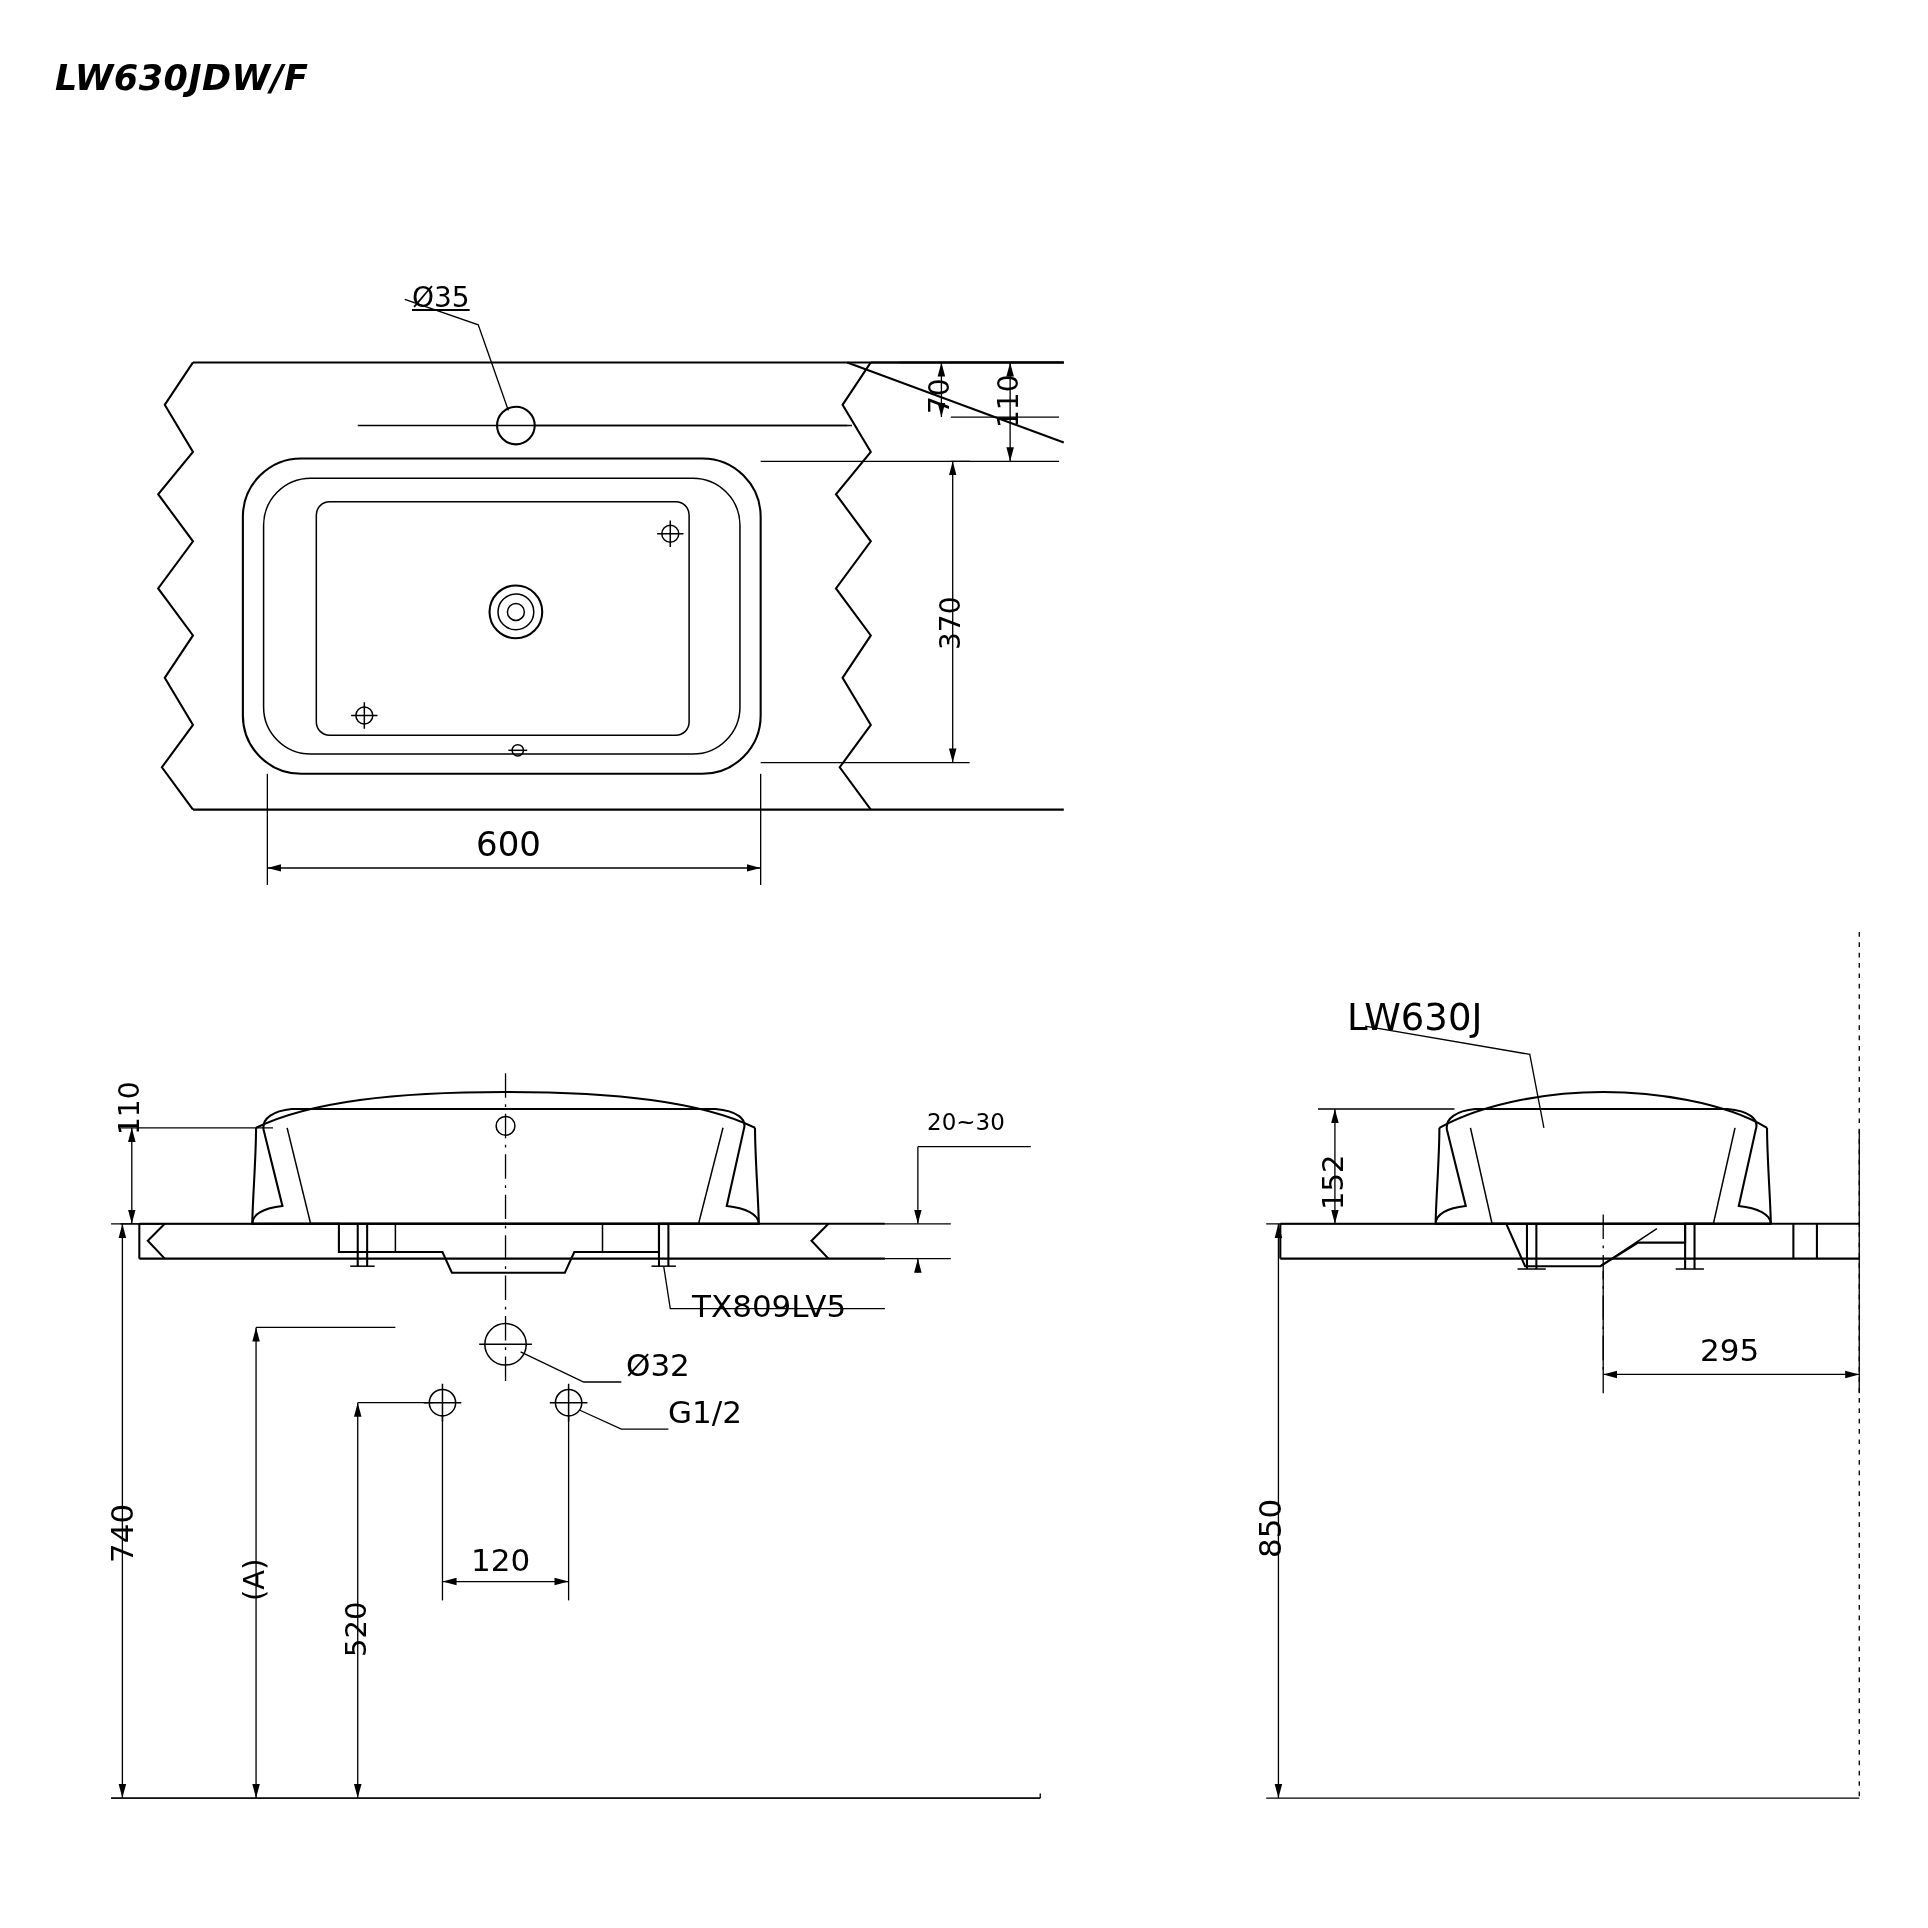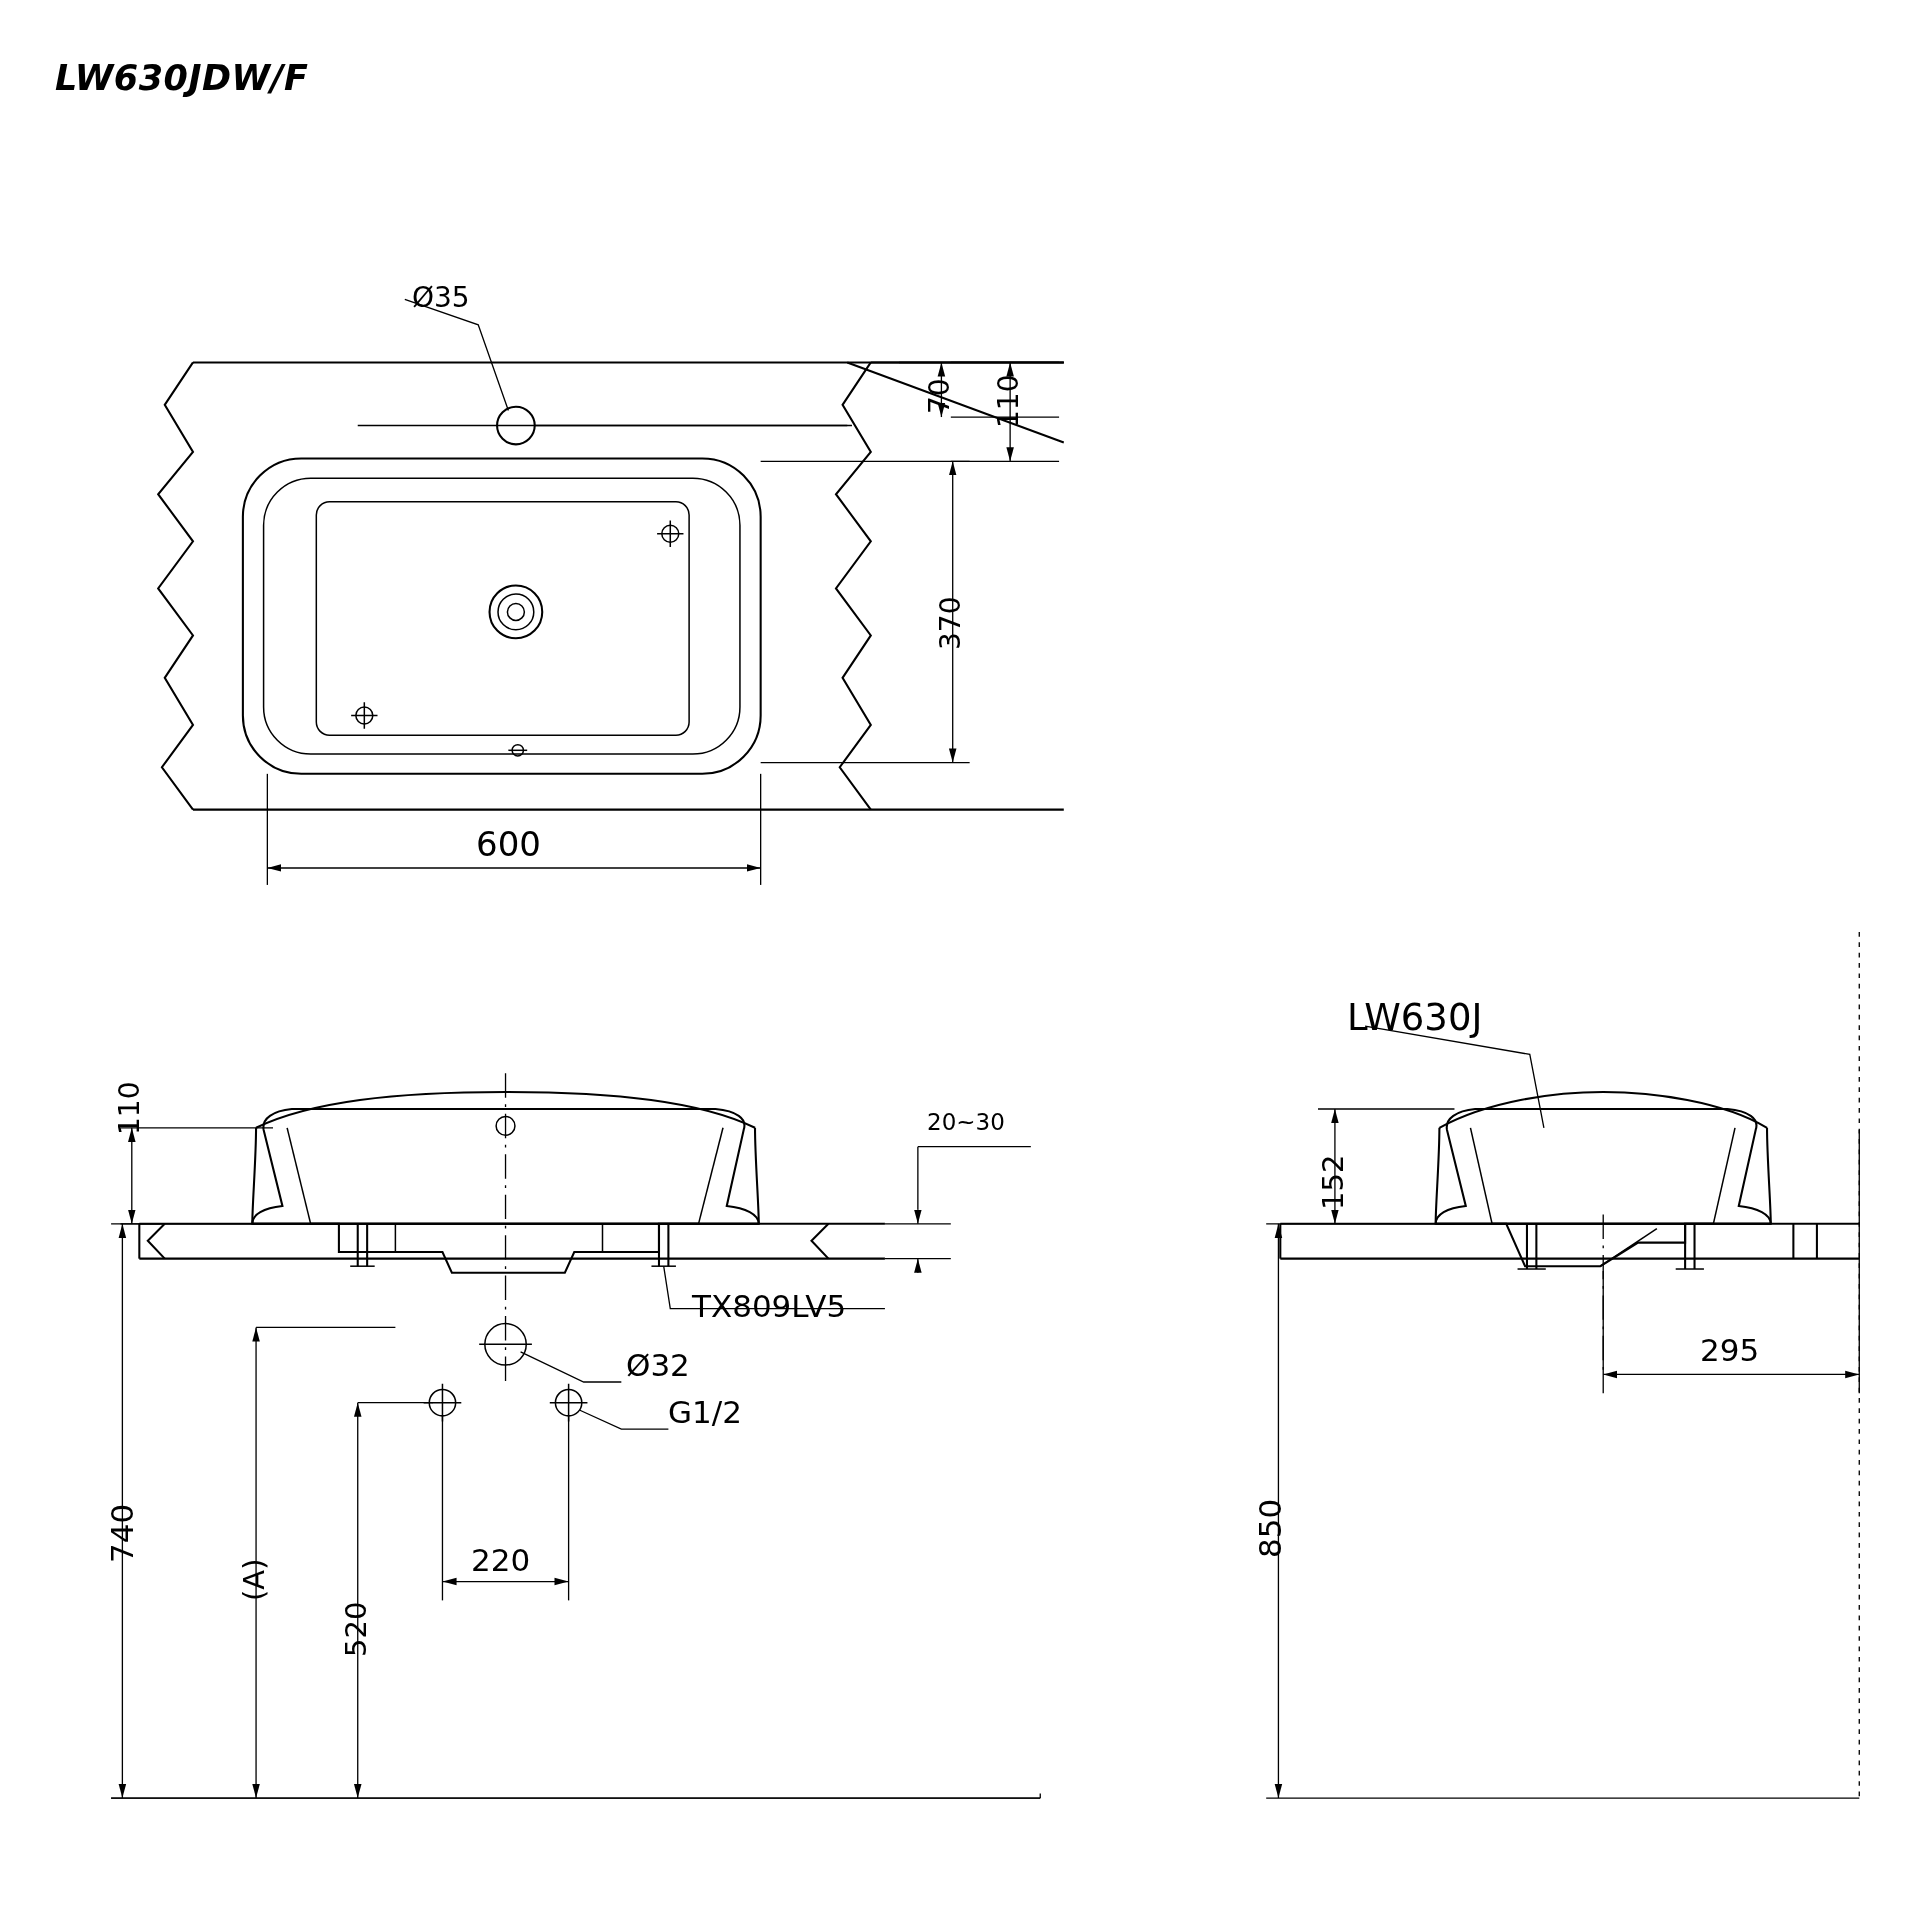--- a/index.html
+++ b/index.html
@@ -277,21 +277,21 @@
 
       <path class="ln-dim" d="M1345,1300 L1400,1300"></path>
       <path class="ln-dim" d="M1345,1910 L1975,1910"></path>
       <line class="ln-dim" x1="1358" y1="1300" x2="1358" y2="1910" marker-start="url(#arrHs)" marker-end="url(#arrH)"></line>
 
       <line class="ln-dash" x1="1975" y1="990" x2="1975" y2="1910"></line>
     </g>
 
   </svg>
 
-  <div class="lbl" style="left:412px; top:281px;">Ø35</div>
+  <div class="lbl" style="left:412px; top:281px;text-decoration:underline;">Ø35</div>
 
   <div class="lbl v" style="left:923px; top:414px;">70</div>
 
   <div class="lbl v" style="left:992px; top:428px;">110</div>
 
   <div class="lbl v" style="left:934px; top:650px;">370</div>
 
   <div class="lbl" style="left:476px; top:824px; font-size:34px;text-align:right;">600</div>
 
   <div class="lbl v" style="left:113px; top:1135px;">110</div>
@@ -303,21 +303,21 @@
   <div class="lbl" style="left:626px; top:1347px; font-size:31px;">Ø32</div>
 
   <div class="lbl" style="left:640px; top:1394px; font-size:31px;margin-left:28px;">G1/2</div>
 
   <div class="lbl v" style="left:104px; top:1563px; font-size:31px;">740</div>
 
   <div class="lbl v" style="left:237px; top:1601px; font-size:29px;">(A)</div>
 
   <div class="lbl v" style="left:339px; top:1657px; font-size:29px;">520</div>
 
-  <div class="lbl" style="left:471px; top:1542px; font-size:31px;">220</div>
+  <div class="lbl" style="left:471px; top:1542px; font-size:31px;">120</div>
 
   <div class="lbl" style="left:1347px; top:996px; font-size:37px;">LW630J</div>
 
   <div class="lbl v" style="left:1316px; top:1210px; font-size:29px;">152</div>
 
   <div class="lbl" style="left:1700px; top:1332px; font-size:31px;">295</div>
 
   <div class="lbl v" style="left:1252px; top:1558px; font-size:31px;">850</div>
 
 </div>

